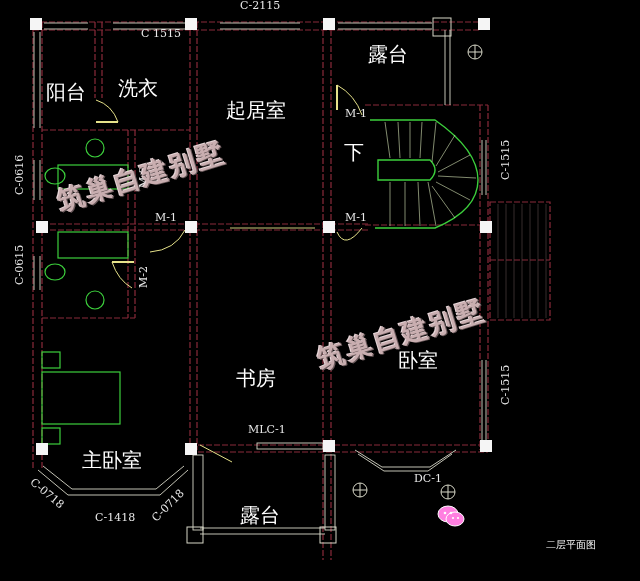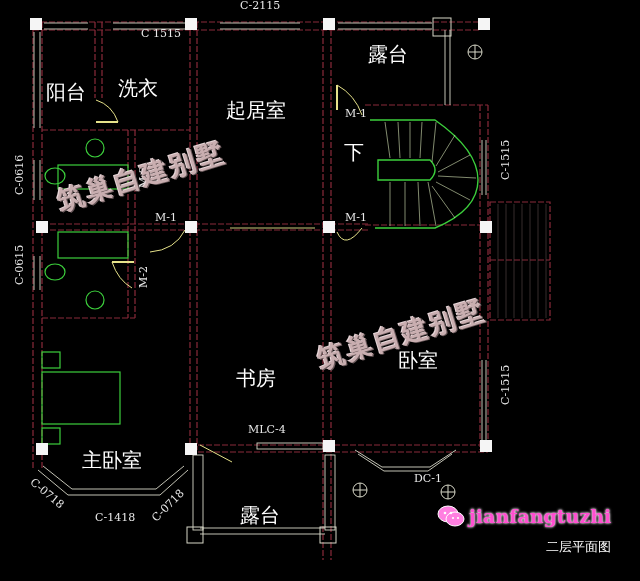--- a/index.html
+++ b/index.html
@@ -7,21 +7,21 @@
   svg.plan { position:absolute; left:0; top:0; }
   .lbl { position:absolute; color:#ffffff; font-family:"DejaVu Sans", sans-serif; white-space:nowrap; line-height:1; }
   .room { font-size:20px; }
   .code { font-family:"DejaVu Serif", serif; font-size:11px; color:#e8e8e8; }
   .vert { transform-origin:left top; transform:rotate(-90deg); }
   .wm { position:absolute; color:#c9aeb0; font-size:27px; font-weight:bold; white-space:nowrap; letter-spacing:2px;
         text-shadow: 1px 1px 0 #6b5a5c, -1px -1px 0 #e7d6d8; transform-origin:left center; line-height:1; }
   .brand { position:absolute; left:437px; top:505px; display:flex; align-items:center; gap:4px; }
   .brand .txt { color:#ff4fd0; font-weight:bold; font-size:19px; font-family:"DejaVu Serif", serif;
         text-shadow: 0 0 3px #fff, 0 0 2px #ffd1f3; }
-  .title { position:absolute; left:546px; top:538px; color:#fff; font-size:13px; }
+  .title { position:absolute; left:546px; top:538px; color:#fff; font-size:10px; }
 </style>
 </head>
 <body>
 
 <svg class="plan" width="640" height="581" viewBox="0 0 640 581">
   <g fill="none" stroke="#8a2a3a" stroke-width="1.2" stroke-dasharray="6 2">
 
     <line x1="33" y1="22" x2="33" y2="470"></line>
     <line x1="42" y1="22" x2="42" y2="470"></line>
     <line x1="33" y1="22" x2="480" y2="22"></line>
@@ -187,34 +187,33 @@
 <div class="lbl code" style="left:121px;top:28px;margin-left:20px;">C 1515</div>
 <div class="lbl code vert" style="left:14px;top:195px;">C-0616</div>
 <div class="lbl code vert" style="left:14px;top:285px;">C-0615</div>
 <div class="lbl code vert" style="left:500px;top:180px;">C-1515</div>
 <div class="lbl code vert" style="left:500px;top:405px;">C-1515</div>
 <div class="lbl code" style="left:345px;top:108px;">M-1</div>
 <div class="lbl code" style="left:345px;top:212px;">M-1</div>
 <div class="lbl code" style="left:155px;top:212px;">M-1</div>
 <div class="lbl code vert" style="left:138px;top:188px;">M-2</div>
 <div class="lbl code vert" style="left:138px;top:288px;">M-2</div>
-<div class="lbl code" style="left:248px;top:424px;">MLC-4</div>
+<div class="lbl code" style="left:248px;top:424px;">MLC-1</div>
 <div class="lbl code" style="left:414px;top:473px;">DC-1</div>
 <div class="lbl code" style="left:95px;top:512px;">C-1418</div>
 <div class="lbl code" style="left:27px;top:488px;transform:rotate(40deg);">C-0718</div>
 <div class="lbl code" style="left:148px;top:500px;transform:rotate(-45deg);">C-0718</div>
 
 <div class="wm" style="left:58px;top:188px;transform:rotate(-17deg);">筑巢自建别墅</div>
 <div class="wm" style="left:318px;top:346px;transform:rotate(-17deg);">筑巢自建别墅</div>
 
 <div class="brand">
   <svg width="28" height="22" viewBox="0 0 28 22">
     <ellipse cx="11" cy="9" rx="10" ry="8" fill="#ff7fe0" stroke="#fff" stroke-width="1"></ellipse>
     <ellipse cx="18" cy="14" rx="9" ry="7" fill="#ff7fe0" stroke="#fff" stroke-width="1"></ellipse>
     <circle cx="8" cy="8" r="1.3" fill="#fff"></circle>
       <circle cx="14" cy="8" r="1.3" fill="#fff"></circle>
     <circle cx="16" cy="13" r="1.1" fill="#fff"></circle>
       <circle cx="21" cy="13" r="1.1" fill="#fff"></circle>
   </svg>
-  <span class="txt">jianfangtuzhi</span>
 </div>
 
 <div class="title">二层平面图</div>
 
 </body></html>

